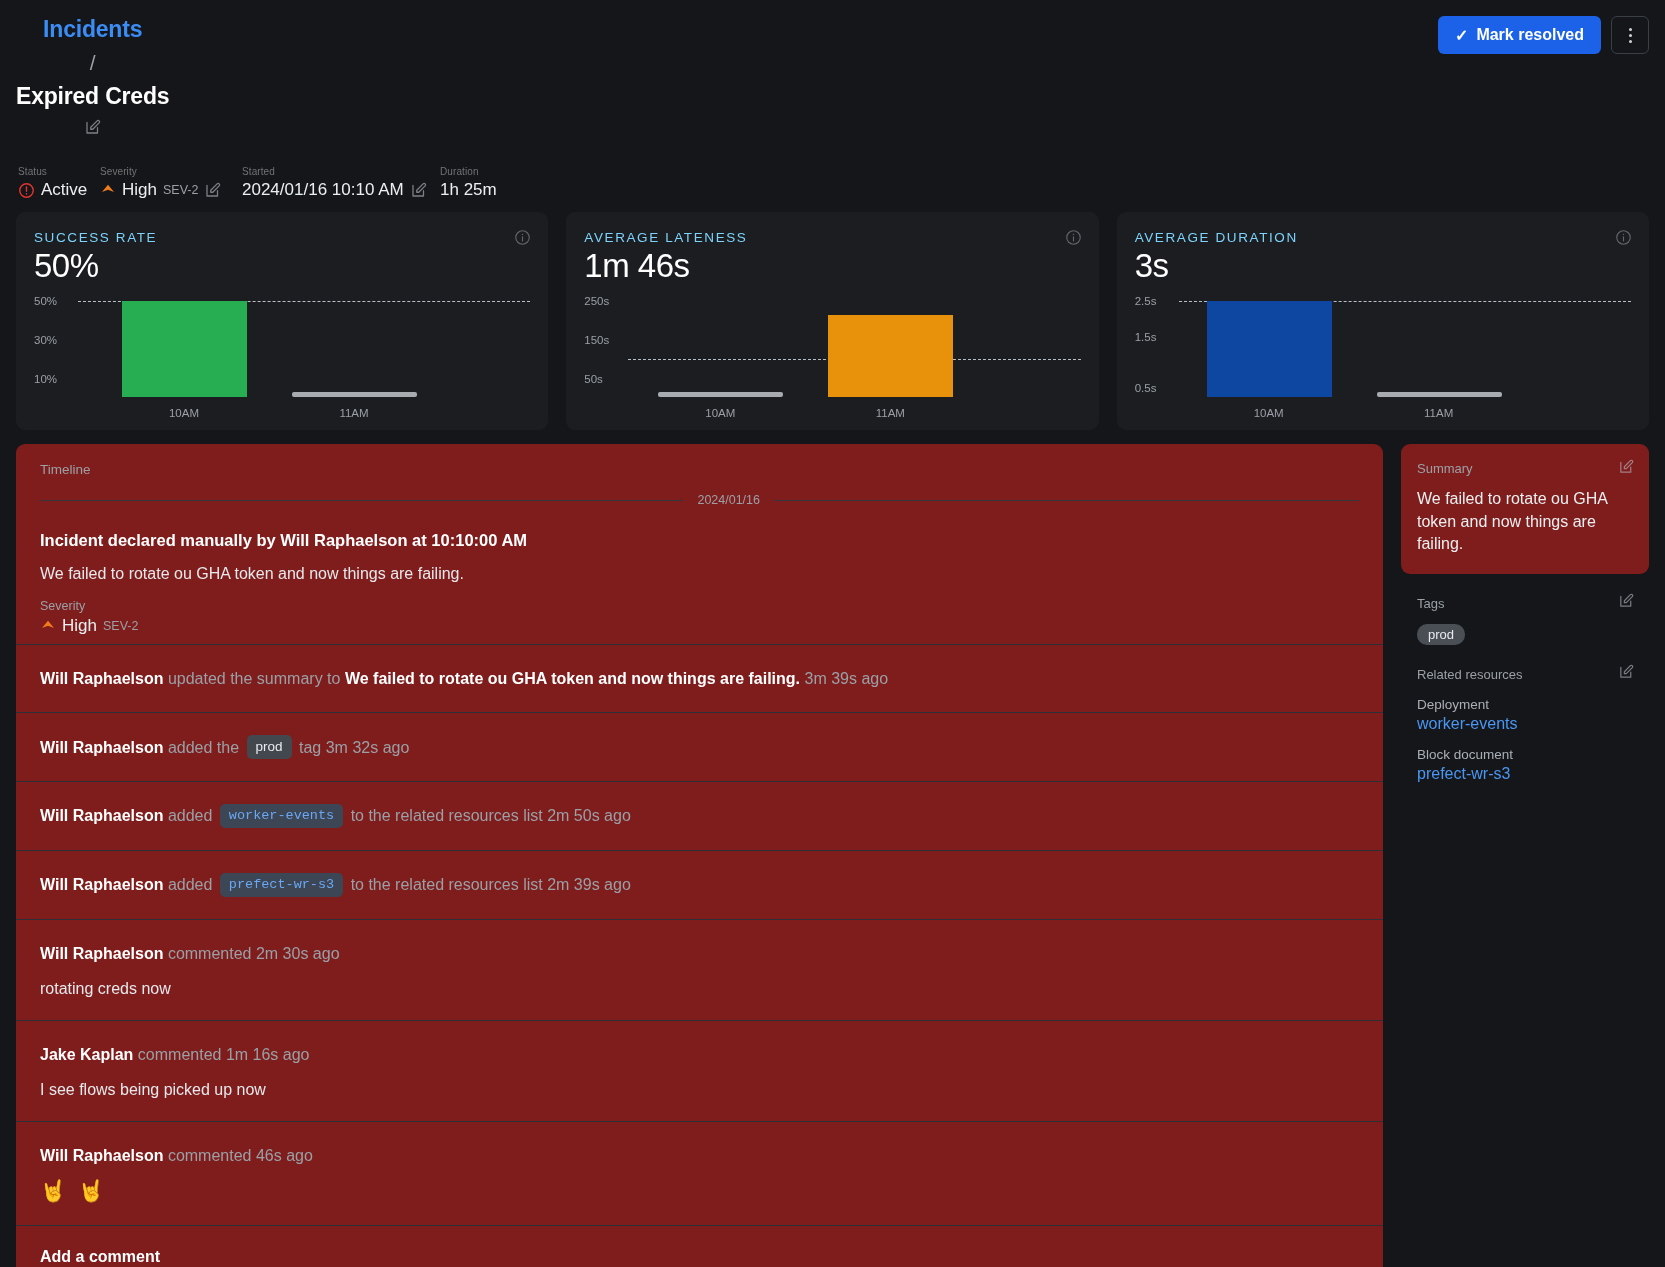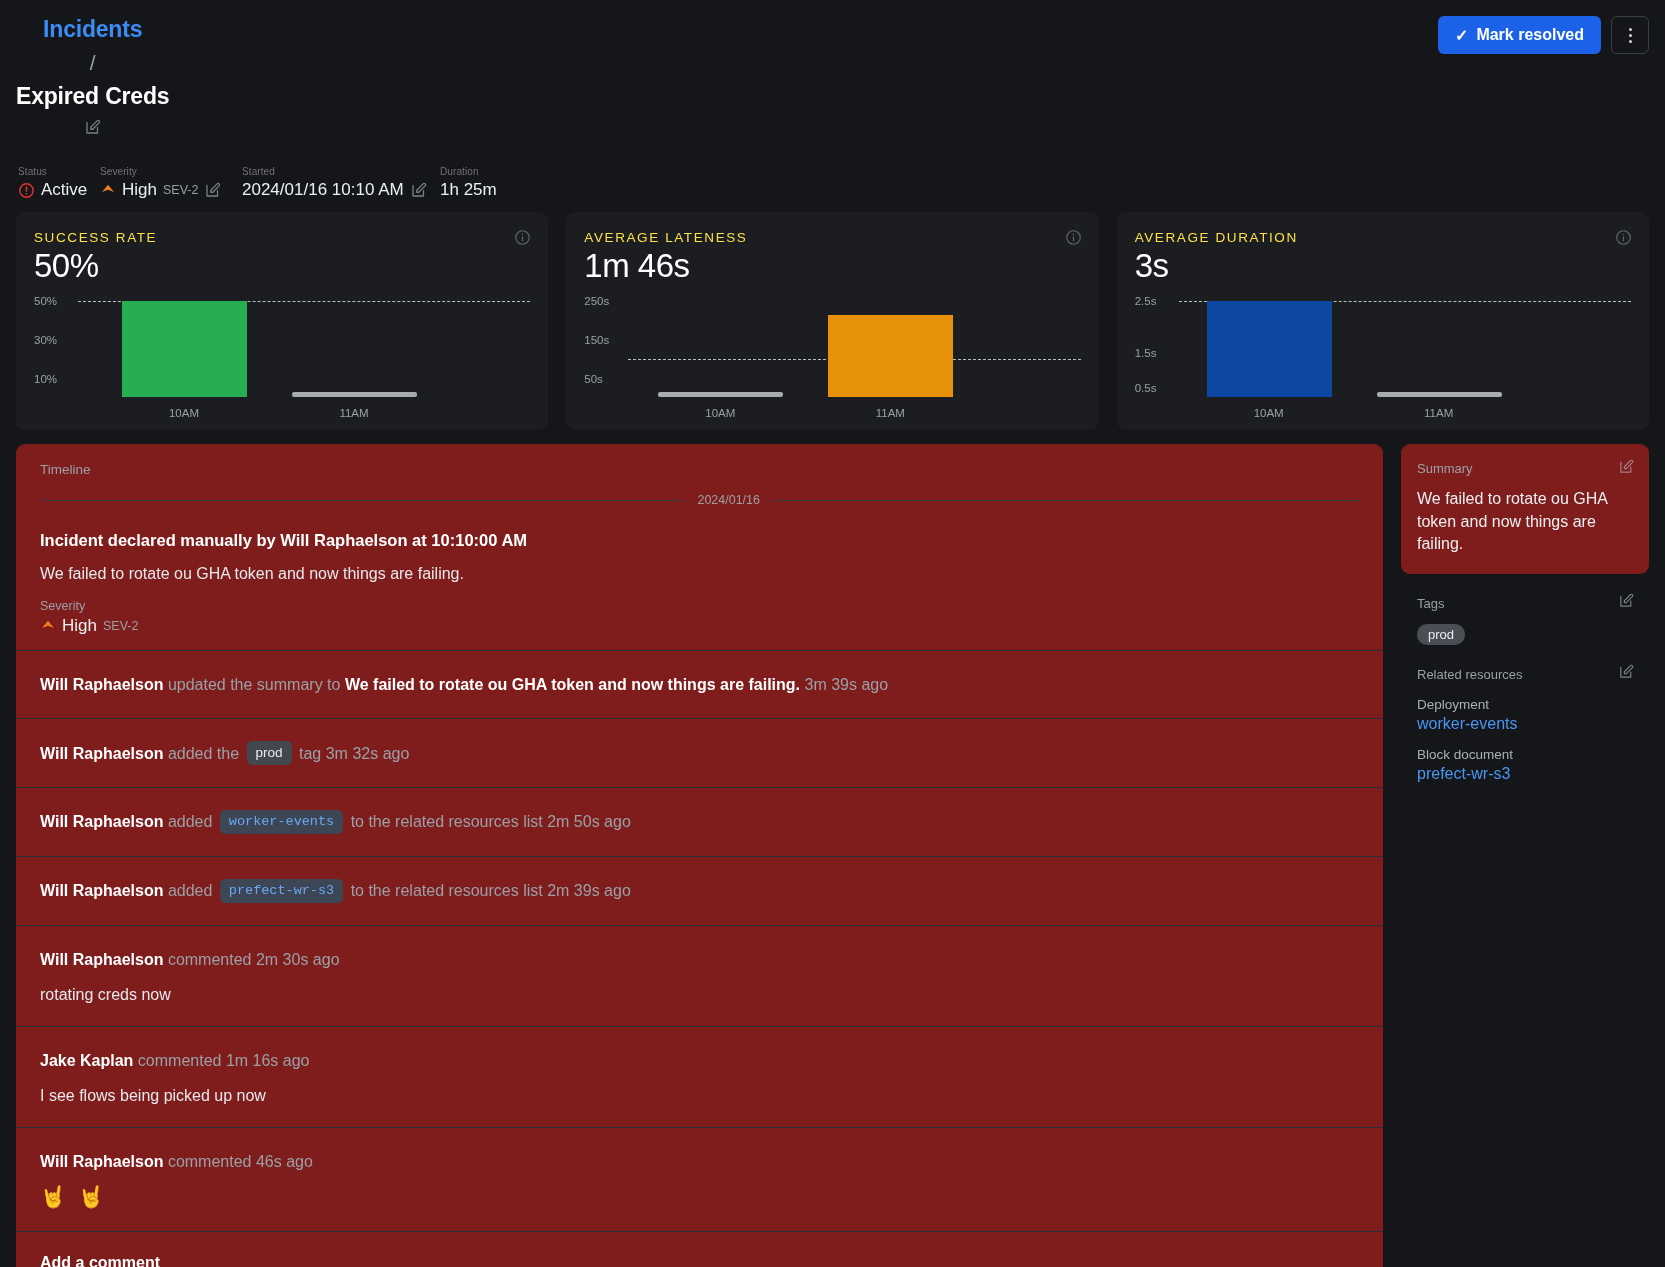--- a/index.html
+++ b/index.html
@@ -59,21 +59,21 @@
   .ico-sev { width: 16px; height: 16px; display: inline-block; }
   .ico-alert svg, .ico-sev svg { display: block; width: 100%; height: 100%; }
 
   
   .cards-row { display: flex; gap: 18px; padding: 12px 16px 0 16px; align-items: stretch; }
   .metric-card {
     background: #1b1d21; border-radius: 9px; padding: 18px 18px 10px 18px;
     position: relative; height: 218px; flex: 1 1 0;
   }
   .metric-title {
-    font-size: 13.5px; letter-spacing: 1.6px; color: #fde047; font-weight: 400;
+    font-size: 13.5px; letter-spacing: 1.6px; color: #7dd3fc; font-weight: 400;
   }
   .metric-big { font-size: 33px; color: #ffffff; font-weight: 400; margin-top: 2px; letter-spacing: -.5px; }
   .info-ico {
     position: absolute; top: 17px; right: 17px; width: 17px; height: 17px;
     opacity: .55; cursor: pointer;
   }
   .info-ico svg { display: block; width: 100%; height: 100%; }
 
   
   .chart { position: relative; height: 126px; margin-top: 8px; }
@@ -99,21 +99,21 @@
   .timeline-head { padding: 18px 24px 16px 24px; font-size: 13.5px; color: #9aa0a6; }
   .date-divider {
     display: flex; align-items: center; gap: 14px; padding: 0 24px 0 24px;
   }
   .date-divider .rule { flex: 1 1 auto; height: 1px; background: #33373d; }
   .date-divider .dtext { font-size: 12.5px; color: #9aa0a6; }
   .date-divider .rule-right { width: 585px; height: 1px; background: #33373d; }
 
   .tl-entry { padding: 22px 24px 22px 24px; border-bottom: 1px solid #2c3036; }
   .tl-entry:last-child { border-bottom: none; }
-  .tl-first { padding-top: 24px; padding-bottom: 14px; }
+  .tl-first { padding-top: 24px; padding-bottom: 8px; }
   .tl-title { font-size: 16.5px; font-weight: bold; color: #ffffff; }
   .tl-sub { font-size: 16px; color: #e6e8eb; margin-top: 15px; }
   .tl-sevlabel { font-size: 12.5px; color: #9aa0a6; margin-top: 16px; }
   .tl-sevval { font-size: 17px; color: #eceff1; display: flex; align-items: center; gap: 6px; margin-top: 3px; }
 
   .tl-line { font-size: 16px; color: #9aa0a6; line-height: 1.45; }
   .tl-line .who { color: #ffffff; font-weight: bold; }
   .tl-line .strong { color: #ffffff; font-weight: bold; }
   .chip {
     display: inline-block; background: #43474e; color: #e9ebee;
@@ -285,21 +285,21 @@
       <div class="metric-big">3s</div>
       <span class="info-ico">
         <svg viewBox="0 0 24 24" fill="none" stroke="#9aa0a6" stroke-width="1.6" stroke-linecap="round">
           <circle cx="12" cy="12" r="9.5"></circle>
             <path d="M12 11v6"></path>
             <circle cx="12" cy="7.6" r="1" fill="#9aa0a6" stroke="none"></circle>
         </svg>
       </span>
       <div class="chart">
         <span class="ytick" style="top:8px">2.5s</span>
-        <span class="ytick" style="top:60px">1.5s</span>
+        <span class="ytick" style="top:44px">1.5s</span>
         <span class="ytick" style="top:95px">0.5s</span>
         <div class="avgline" style="top:8px"></div>
         <div class="chart-plot">
           <div class="bar" style="left:28px;width:125px;height:96px;background:#0d47a1;"></div>
           <div class="bar-stub" style="left:198px;width:125px;"></div>
         </div>
         <span class="xlab" style="left:134px">10AM</span>
         <span class="xlab" style="left:304px">11AM</span>
       </div>
     </div>

